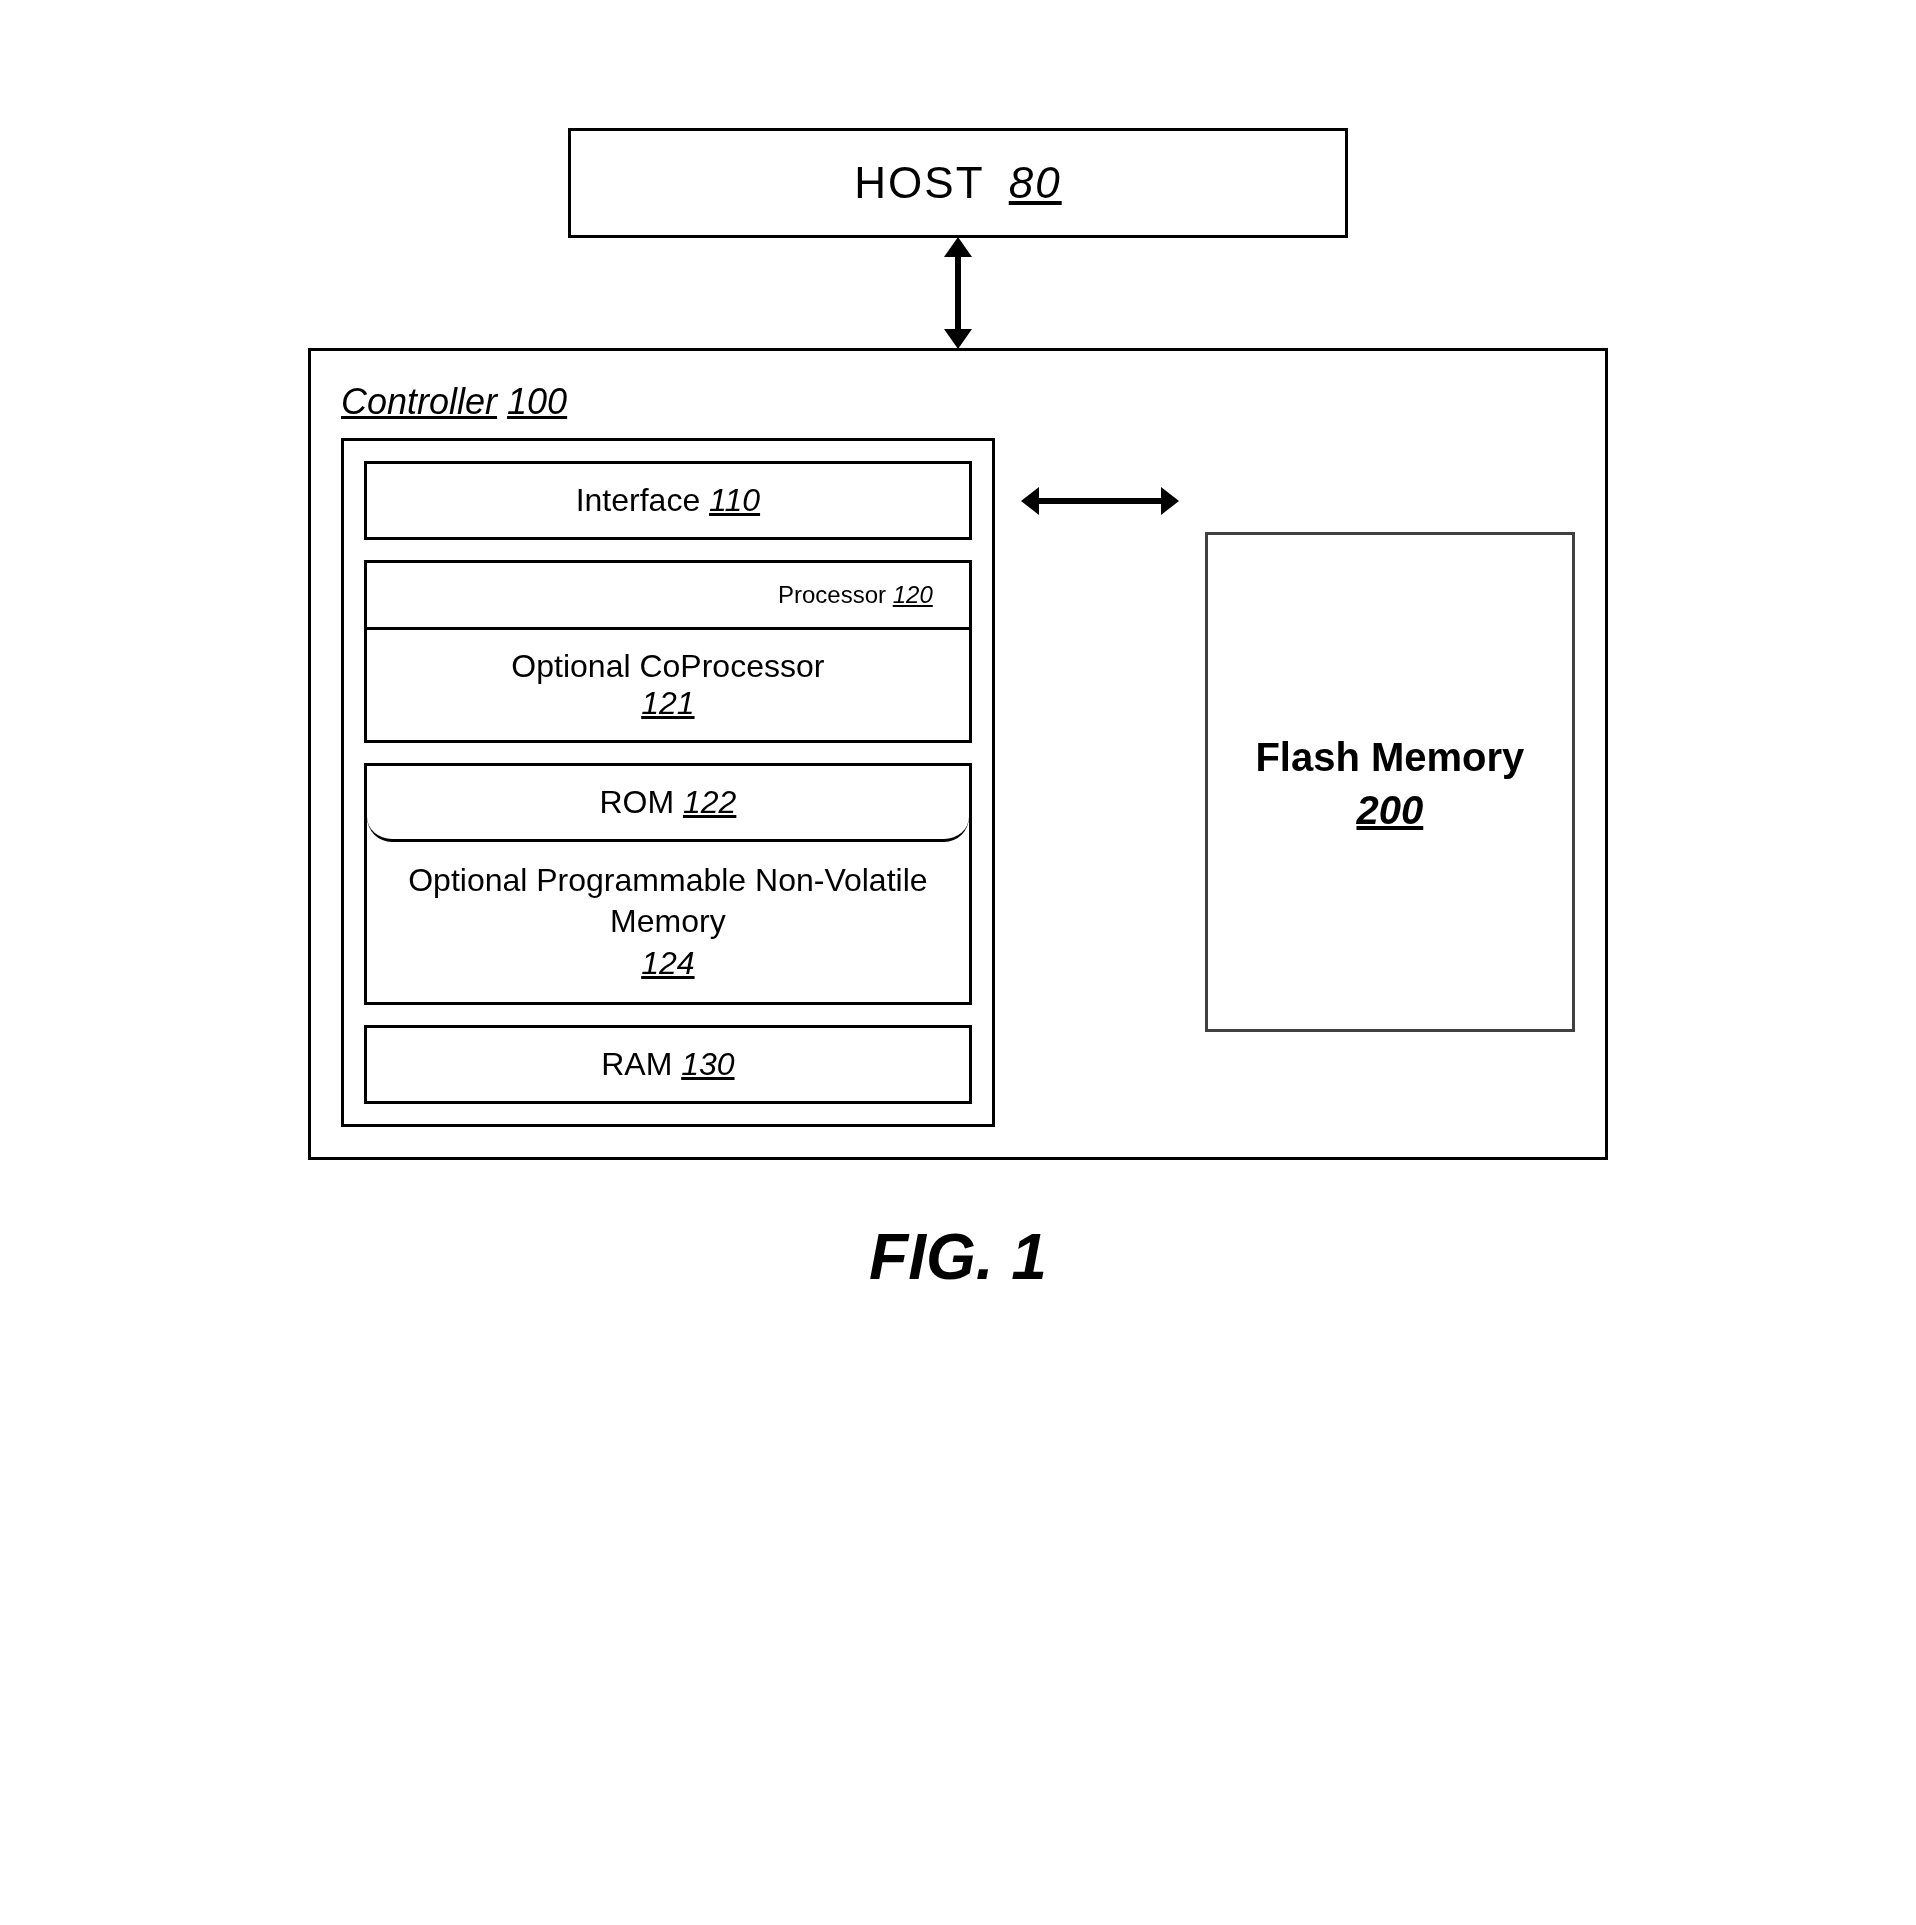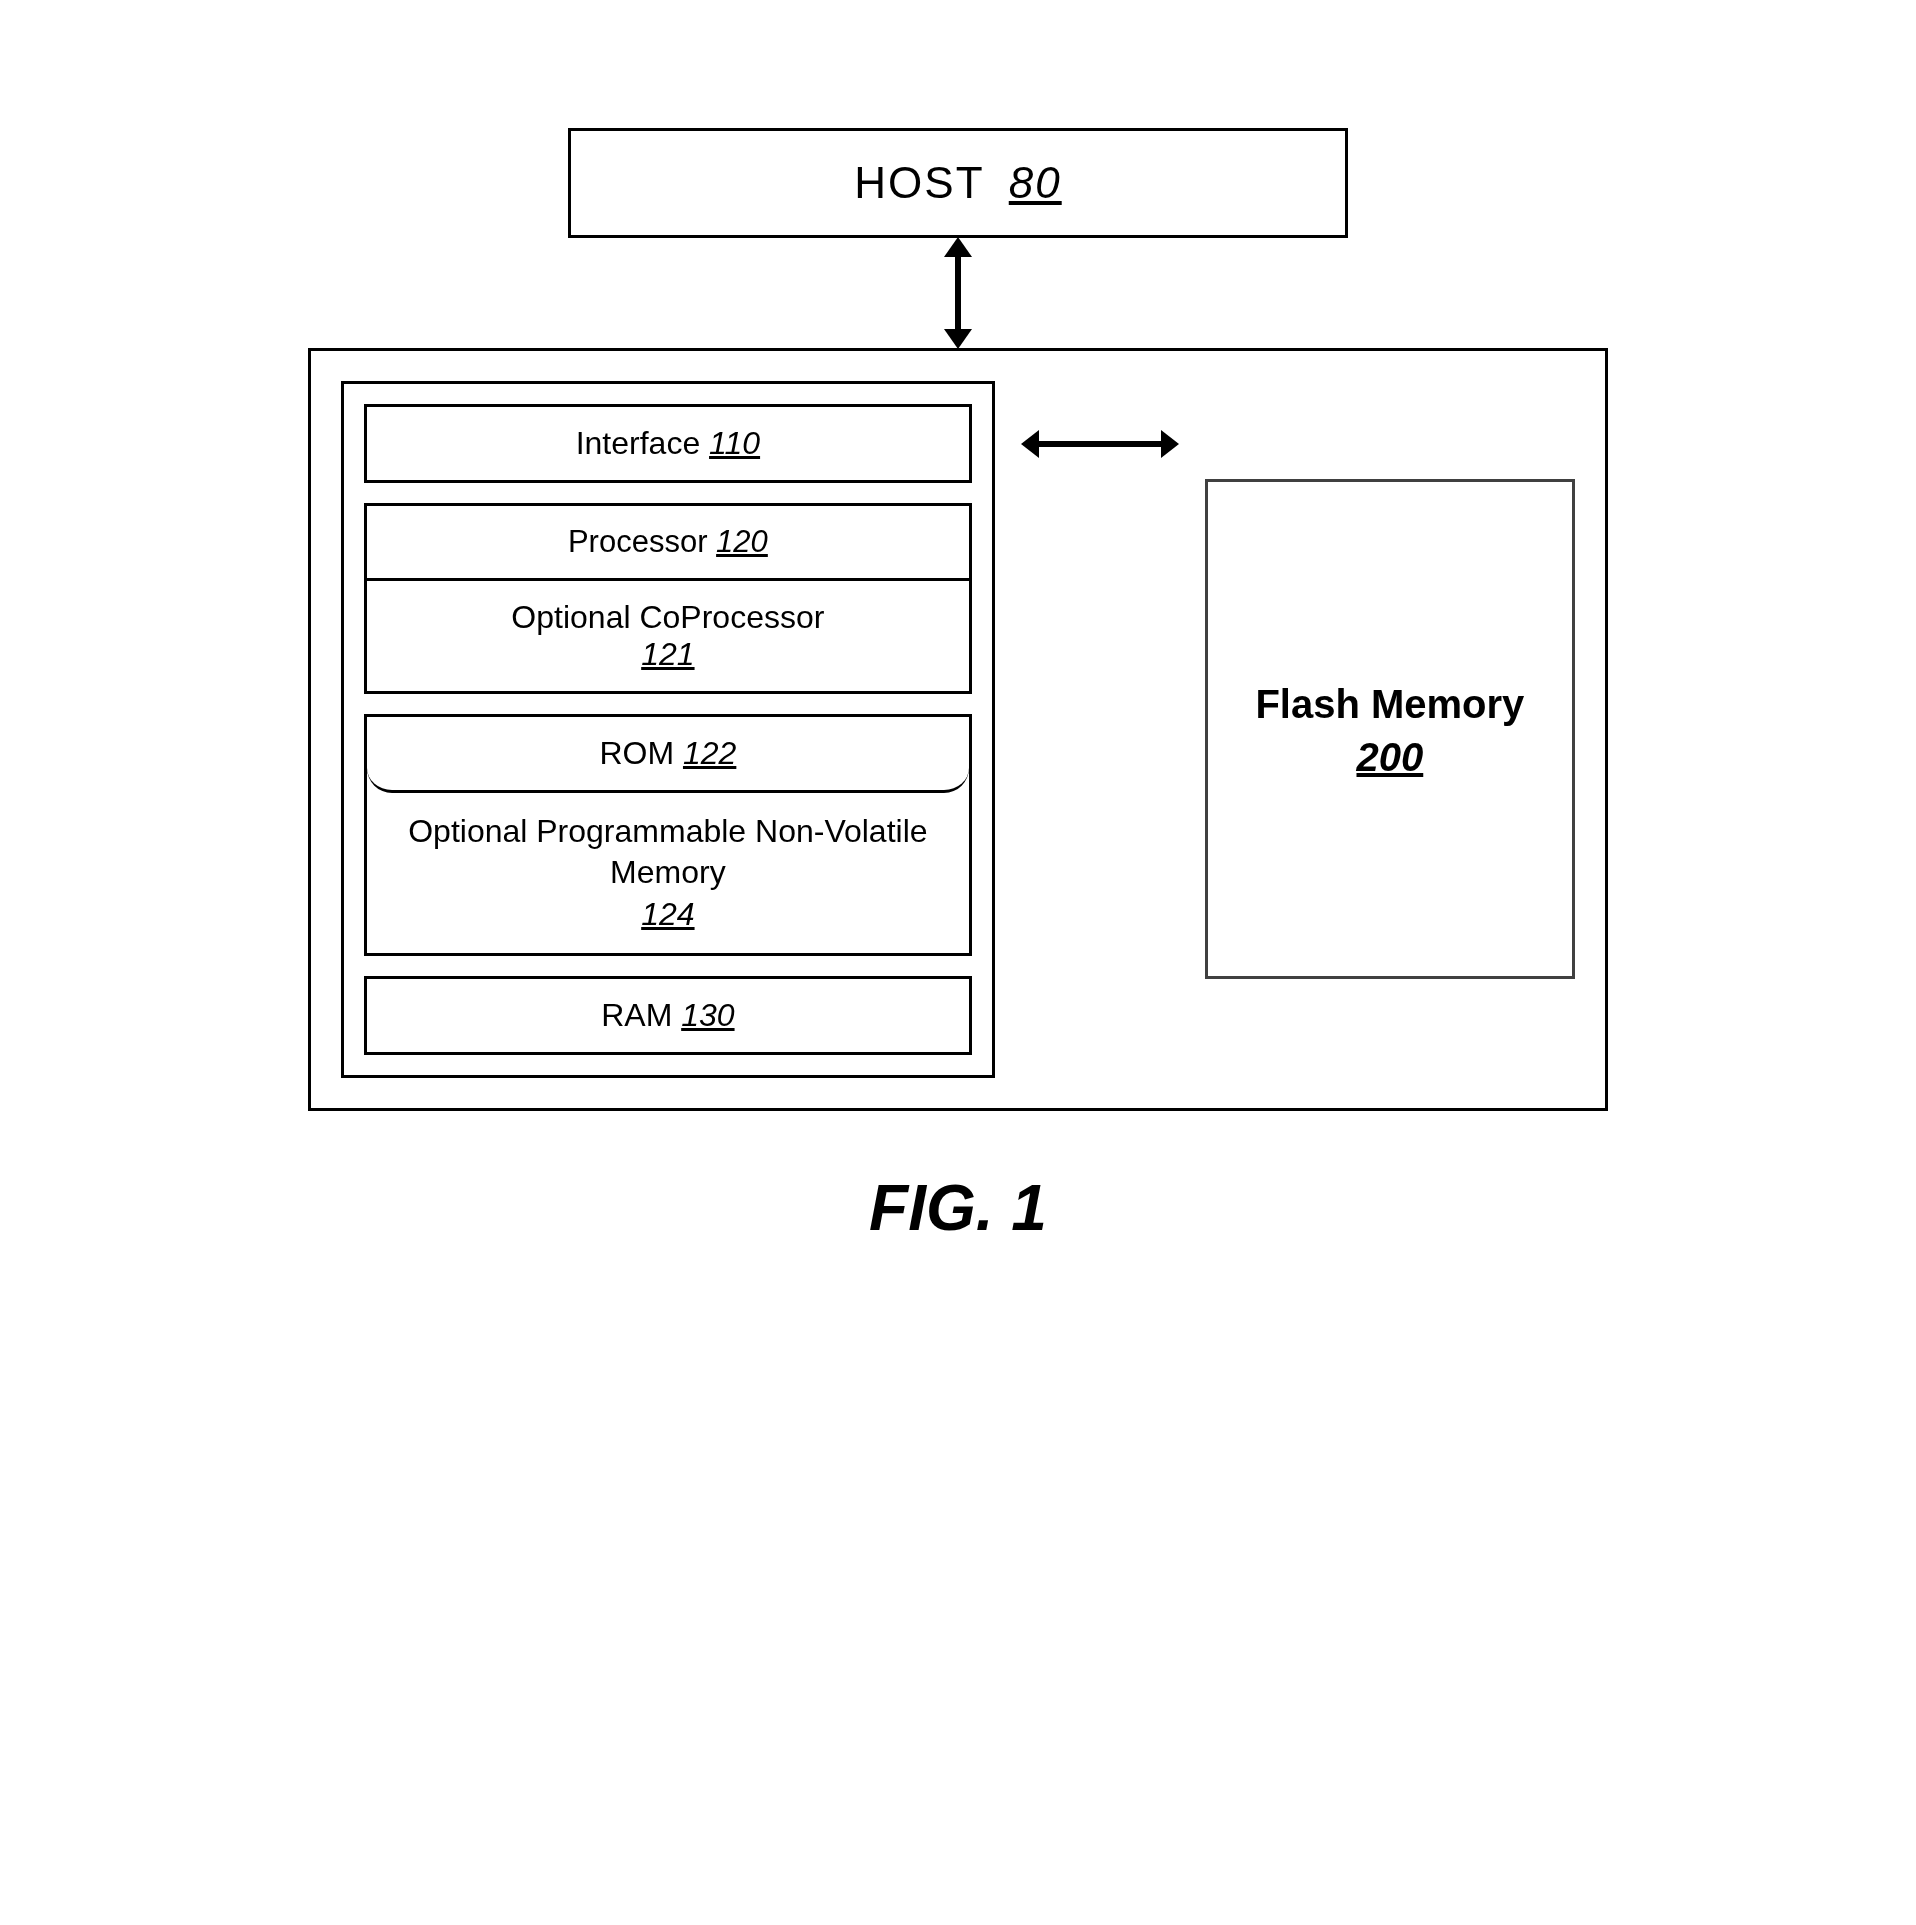--- a/index.html
+++ b/index.html
@@ -99,23 +99,23 @@
       text-decoration: underline;
     }
 
     
     .processor-group {
       border: 3px solid #000;
       background: #fff;
     }
     .processor-header {
       border-bottom: 3px solid #000;
-      padding: 18px 21px;
-      text-align: center;
-      font-size: 31px;
+      padding: 18px 36px;
+      text-align: right;
+      font-size: 24px;
     }
     .coprocessor-box {
       padding: 18px 20px;
       text-align: center;
       font-size: 32px;
     }
 
     
     .rom-group {
       border: 3px solid #000;
@@ -226,20 +226,23 @@
 
   <div style="display:flex; flex-direction:column; align-items:center; height:110px; justify-content:center;">
     <div class="bidirectional-vert"></div>
   </div>
 
   <div class="memory-system-section">
 
 
     <div class="memory-system-box">
 
+      <div class="controller-label">
+        <span>Controller</span>&nbsp;<span>100</span>
+      </div>
 
       <div class="controller-inner">
 
         <div class="inner-controller-box">
 
           <div class="component-box">
             <span class="component-label">
               <span>Interface</span>&nbsp;<span class="component-number">110</span>
             </span>
           </div>

